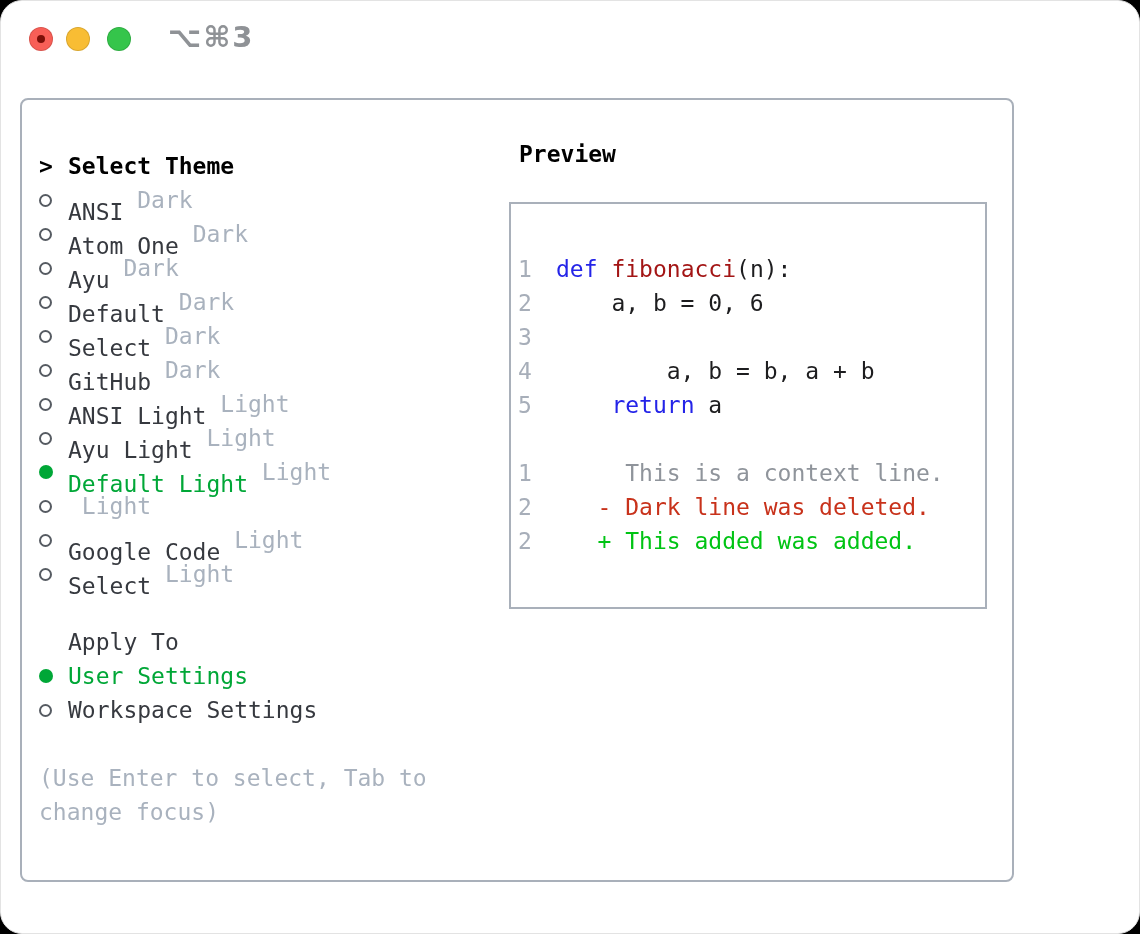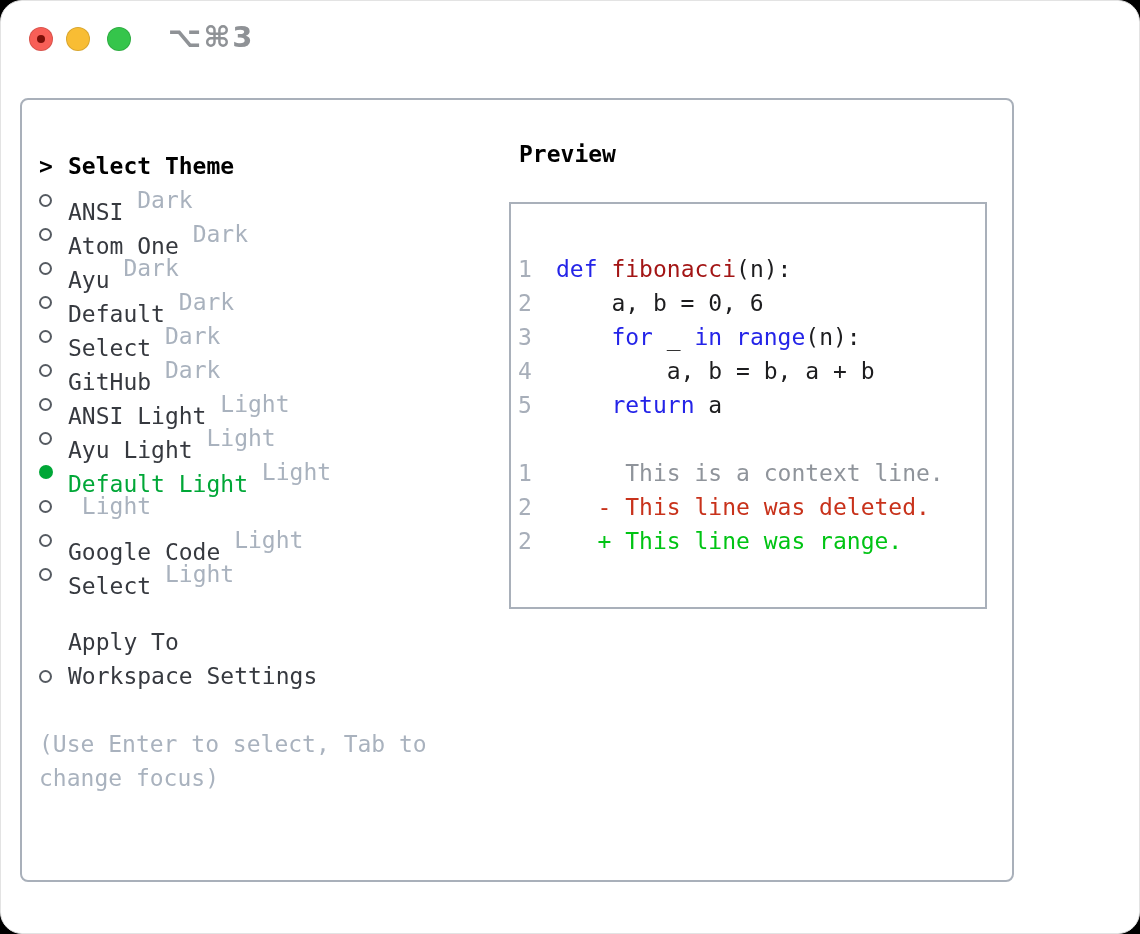--- a/index.html
+++ b/index.html
@@ -115,35 +115,36 @@
         <div class="row"><span class="marker"><span class="circle"></span></span><span class="variant">Light</span></div>
         <div class="row"><span class="marker"><span class="circle"></span></span><span class="theme-label">Google Code</span><span class="variant">Light</span></div>
         <div class="row"><span class="marker"><span class="circle"></span></span><span class="theme-label">Select</span><span class="variant">Light</span></div>
       </div>
     <div class="spacer"></div>
     <div class="row">
       <span class="marker"></span>
       <span>Apply To</span>
     </div>
     <div id="apply-list">
+        <div class="row selected"><span class="marker"><span class="circle filled"></span></span><span class="opt-label">User Settings</span></div>
         <div class="row"><span class="marker"><span class="circle"></span></span><span class="opt-label">Workspace Settings</span></div>
       </div>
     <div class="spacer"></div>
     <div class="hint">(Use Enter to select, Tab to change focus)</div>
   </div>
 
   <div class="preview-title">Preview</div>
 
   <div class="preview-box">
     <div id="preview-lines">
         <div class="pline"><span class="lnum">1</span><span class="lcontent"><span class="tok-keyword">def</span><span class="tok-plain"> </span><span class="tok-function">fibonacci</span><span class="tok-plain">(n):</span></span></div>
         <div class="pline"><span class="lnum">2</span><span class="lcontent"><span class="tok-plain">    a, b = 0, 6</span></span></div>
-        <div class="pline"><span class="lnum">3</span><span class="lcontent"><span class="tok-plain">    </span><span class="tok-keyword">for</span><span class="tok-plain"> _ </span><span class="tok-keyword">in</span><span class="tok-plain"> </span><span class="tok-keyword">range</span><span class="tok-plain">(n):</span></span></div>
+        <div class="pline"><span class="lnum">3</span></div>
         <div class="pline"><span class="lnum">4</span><span class="lcontent"><span class="tok-plain">        a, b = b, a + b</span></span></div>
         <div class="pline"><span class="lnum">5</span><span class="lcontent"><span class="tok-plain">    </span><span class="tok-keyword">return</span><span class="tok-plain"> a</span></span></div>
         <div class="spacer"></div>
         <div class="pline diff-context"><span class="lnum">1</span><span class="lcontent">     This is a context line.</span></div>
-        <div class="pline diff-deleted"><span class="lnum">2</span><span class="lcontent">   - This line was deleted.</span></div>
-        <div class="pline diff-added"><span class="lnum">2</span><span class="lcontent">   + This line was range.</span></div>
+        <div class="pline diff-deleted"><span class="lnum">2</span><span class="lcontent">   - Dark line was deleted.</span></div>
+        <div class="pline diff-added"><span class="lnum">2</span><span class="lcontent">   + This added was added.</span></div>
       </div>
   </div>
 
 </div>
 
 </body></html>

